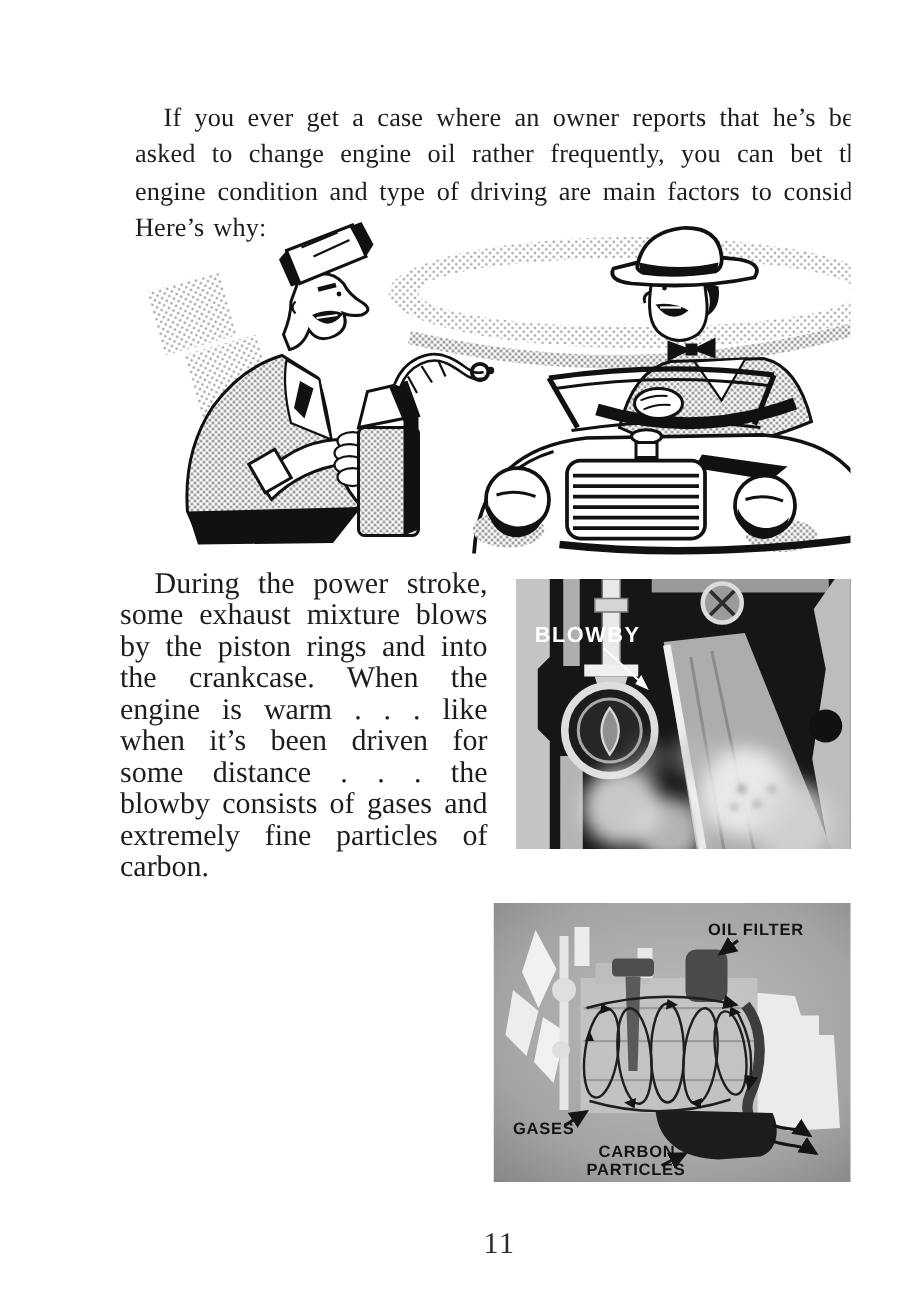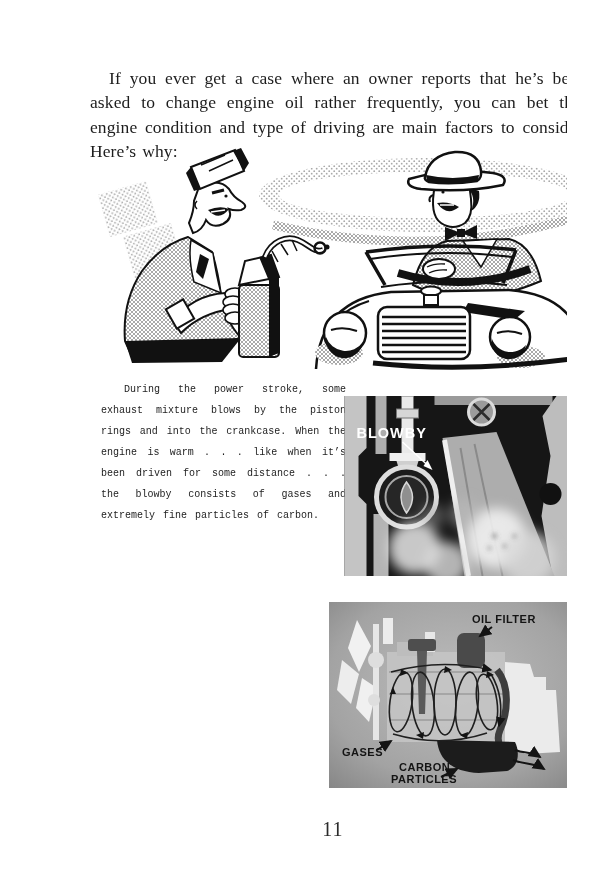--- a/index.html
+++ b/index.html
@@ -12,29 +12,28 @@
   .para {
     position:absolute; text-align:justify;
     font-family:"Liberation Serif", serif;
   }
   .intro {
     left:57px; top:66px; width:496px;
     font-size:17.5px; line-height:24.3px; text-indent:19px;
     letter-spacing:.1px; word-spacing:1.5px;
   }
   .col-para {
-    left:68px; width:245px;
-    font-size:10px; line-height:21px; text-indent:23px;
+    left:47px; width:245px;
+    font-size:20px; line-height:21px; text-indent:23px;
     word-spacing:2px;
-    font-family:Liberation Mono, monospace;
   }
   .para-blowby { top:379px; }
   .para-filter { top:633px; }
   .cartoon  { position:absolute; left:40px;  top:145px; width:520px; height:226px; }
-  .fig1     { position:absolute; left:311px; top:396px; width:244px; height:180px; }
+  .fig1     { position:absolute; left:311px; top:386px; width:244px; height:180px; }
   .fig2     { position:absolute; left:296px; top:602px; width:249px; height:186px; }
   .cartoon svg, .fig1 svg, .fig2 svg { display:block; width:100%; height:100%; }
   .page-number {
     position:absolute; left:0; top:818px; width:600px; text-align:center;
     font-size:20px; letter-spacing:1px; color:#2a2a2a;
   }
   .figlabel { font-family:"Liberation Sans", sans-serif; font-weight:bold; }
 </style>
 </head>
 <body>

